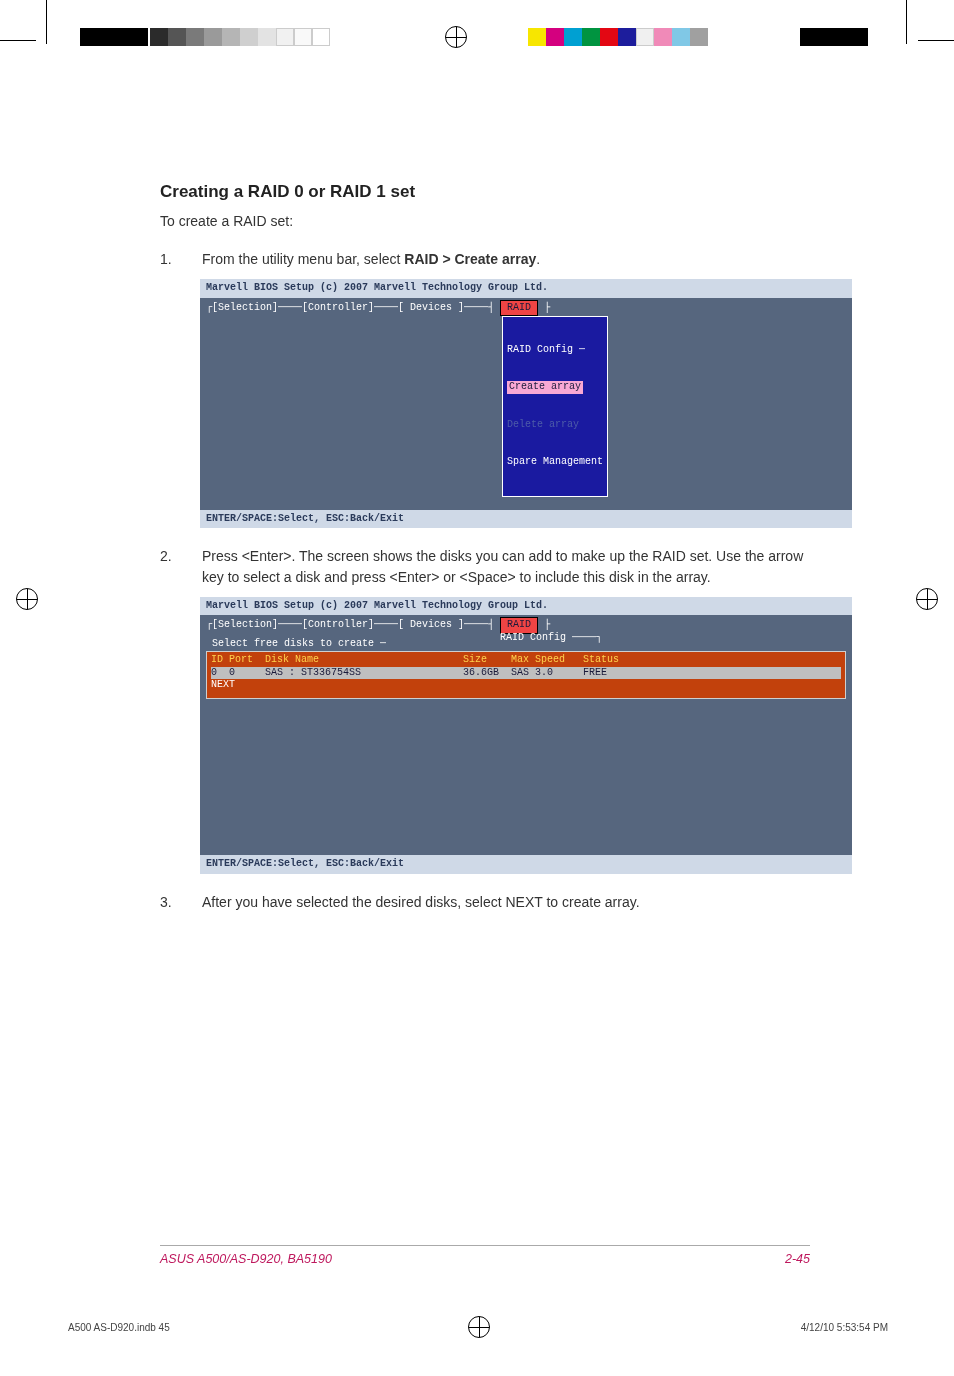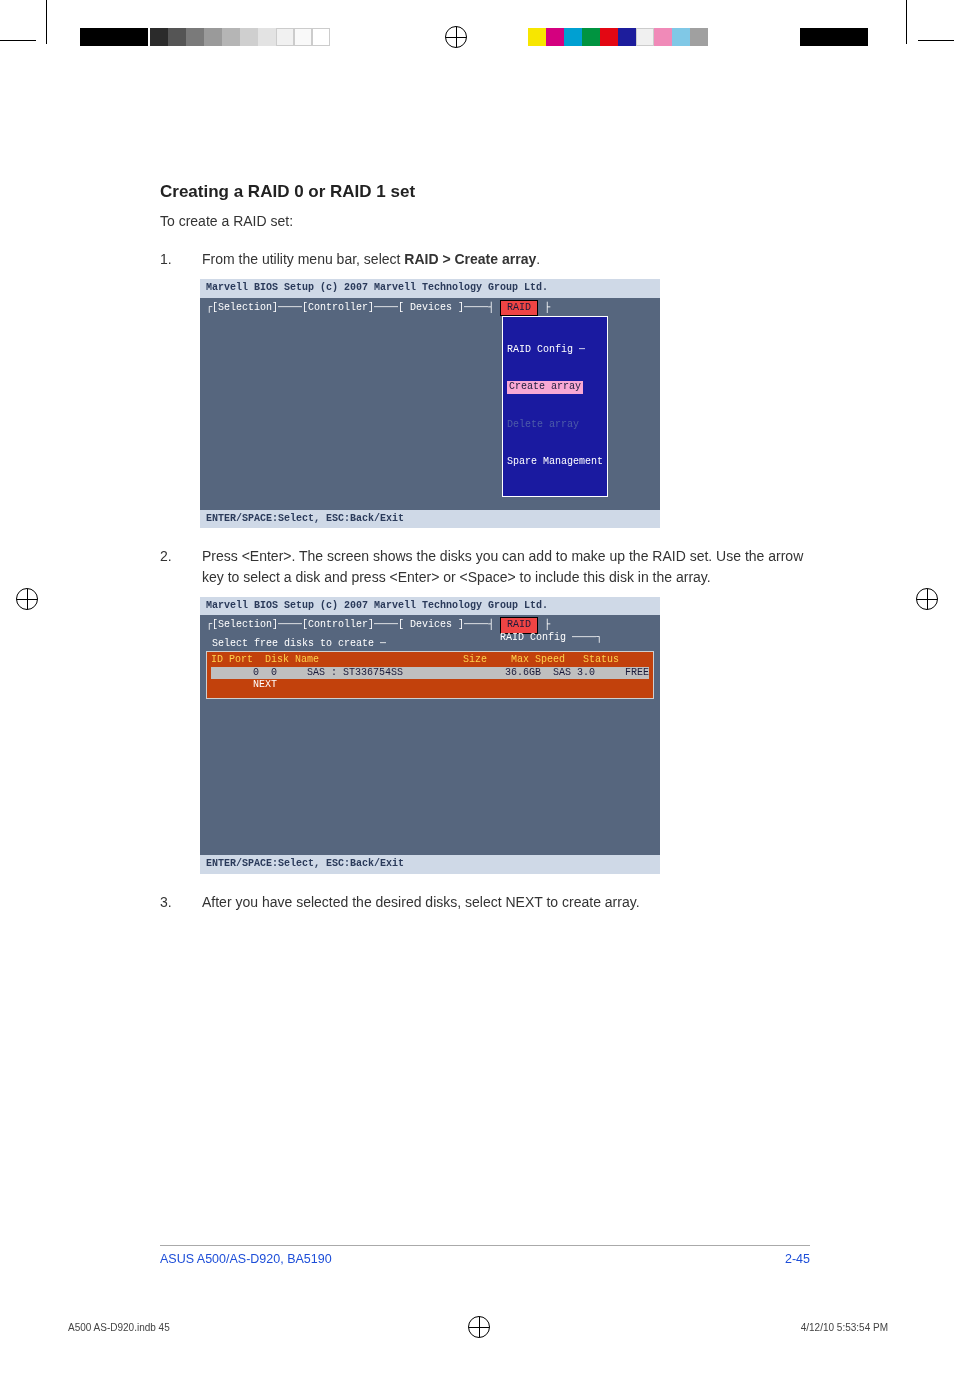--- a/index.html
+++ b/index.html
@@ -72,21 +72,21 @@
     display: flex;
     margin-bottom: 8px;
   }
   .num {
     width: 42px;
     flex: 0 0 42px;
   }
   .step-body { flex: 1; }
   .bios-box {
     margin: 10px 16px 18px 40px;
-    width: 460px;
+    width: 652px;
     font-family: "Courier New", monospace;
     font-size: 10px;
     color: #fff;
   }
   .bios-title {
     background: #cfd9e7;
     color: #2a3a5a;
     padding: 2px 6px;
     font-weight: bold;
   }
@@ -145,37 +145,38 @@
     right:6px;
     border:1px solid #cfcfcf;
     background:#c2410c;
     padding:2px 4px 6px 4px;
     line-height:1.25;
   }
   .disk-header-row {
     color:#ffd24d;
     white-space:pre;
   }
-  .disk-row { white-space:pre; color:#fff;padding-left:42px; }
+  .disk-row { white-space:pre; color:#fff; }
   .disk-row.sel { background:#bfbfbf; color:#1a1a3a; }
   .label-above {
     position:absolute;
     top:22px;
     left:12px;
     color:#fff;
   }
   .page-footer {
     position:absolute;
     top:1245px;
     left:160px;
     width:650px;
     border-top:1px solid #aaa;
     font-size:12.5px;
-    color:#1d4ed8;
+    color:#be185d;
     padding-top:6px;
+    font-style:italic;
   }
   .page-footer .right { float:right; }
   .print-footer{
     position:absolute;
     top:1322px;
     left:68px;
     width:820px;
     font-size:10px;
     color:#444;
   }

